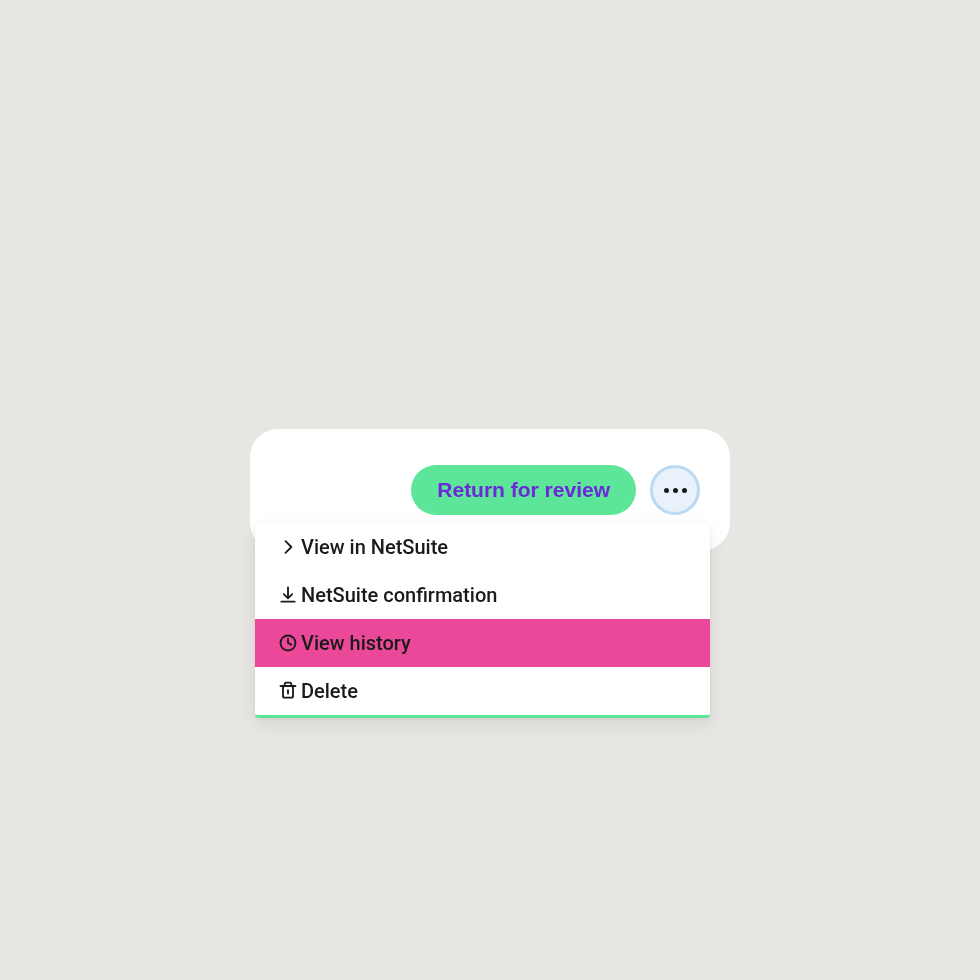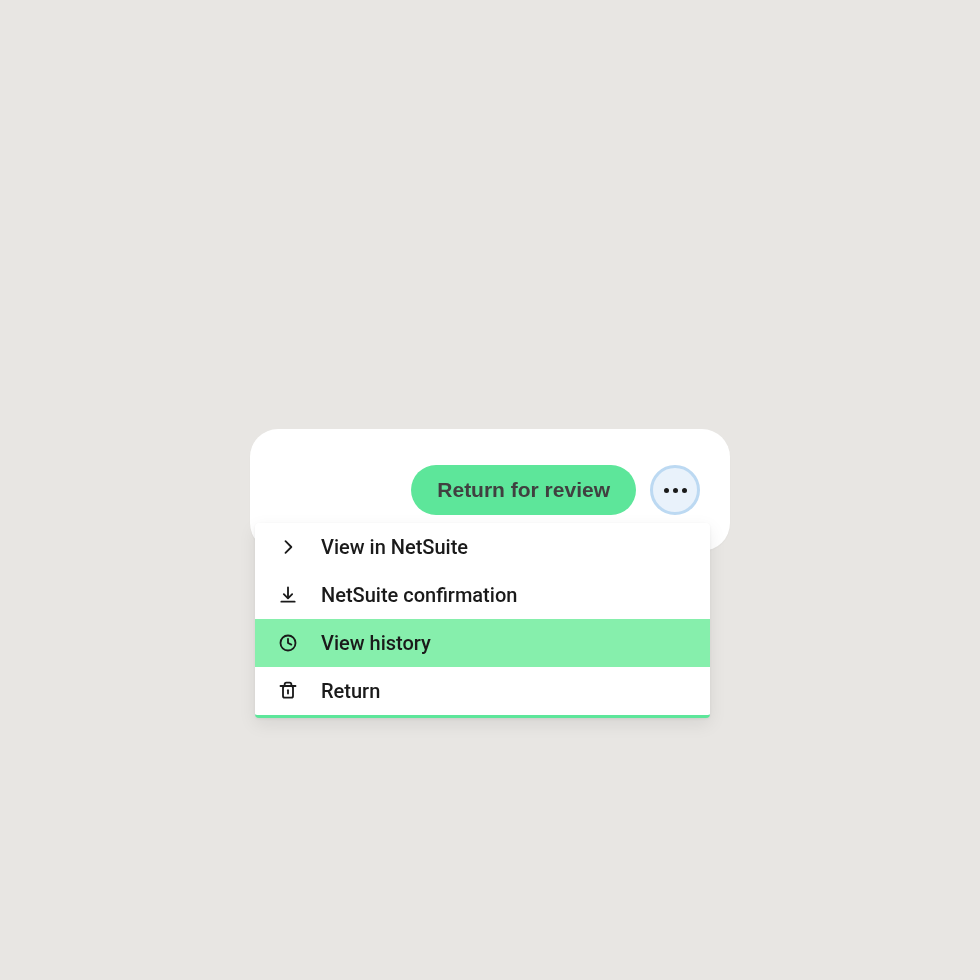--- a/index.html
+++ b/index.html
@@ -26,21 +26,21 @@
     }
     .top-row {
       display: flex;
       align-items: center;
       justify-content: flex-end;
       gap: 14px;
       padding-right: 6px;
     }
     .primary-btn {
       background: #5de69a;
-      color: #404040;
+      color: #6d28d9;
       font-weight: 700;
       font-size: 21px;
       border: none;
       border-radius: 999px;
       padding: 13px 26px;
       cursor: pointer;
     }
     .more-btn {
       width: 50px;
       height: 50px;
@@ -66,29 +66,29 @@
       width: 455px;
       background: #ffffff;
       box-shadow: 0 6px 18px rgba(0,0,0,0.08), 0 1px 3px rgba(0,0,0,0.06);
       border-radius: 4px;
       overflow: hidden;
       border-bottom: 3px solid #5de69a;
     }
     .menu-item {
       display: flex;
       align-items: center;
-      gap: 22px;
+      gap: 2px;
       padding: 12px 22px;
       font-size: 20px;
       color: #1a1a1a;
       cursor: pointer;
       font-weight: 500;
     }
     .menu-item.highlighted {
-      background: #86efac;
+      background: #ec4899;
       align-items: center;
     }
     .icon {
       width: 22px;
       height: 22px;
       display: flex;
       align-items: center;
       justify-content: center;
       flex-shrink: 0;
     }
@@ -149,16 +149,16 @@
 
     <div class="menu-item">
       <span class="icon">
         <svg viewBox="0 0 24 24">
           <polyline points="3 6 5 6 21 6"></polyline>
           <path d="M8 6V4a2 2 0 0 1 2-2h4a2 2 0 0 1 2 2v2"></path>
           <rect x="6" y="6" width="12" height="14" rx="2"></rect>
           <line x1="12" y1="11" x2="12" y2="15"></line>
         </svg>
       </span>
-      <span>Return</span>
+      <span>Delete</span>
     </div>
   </div>
 </div>
 
 </body></html>

